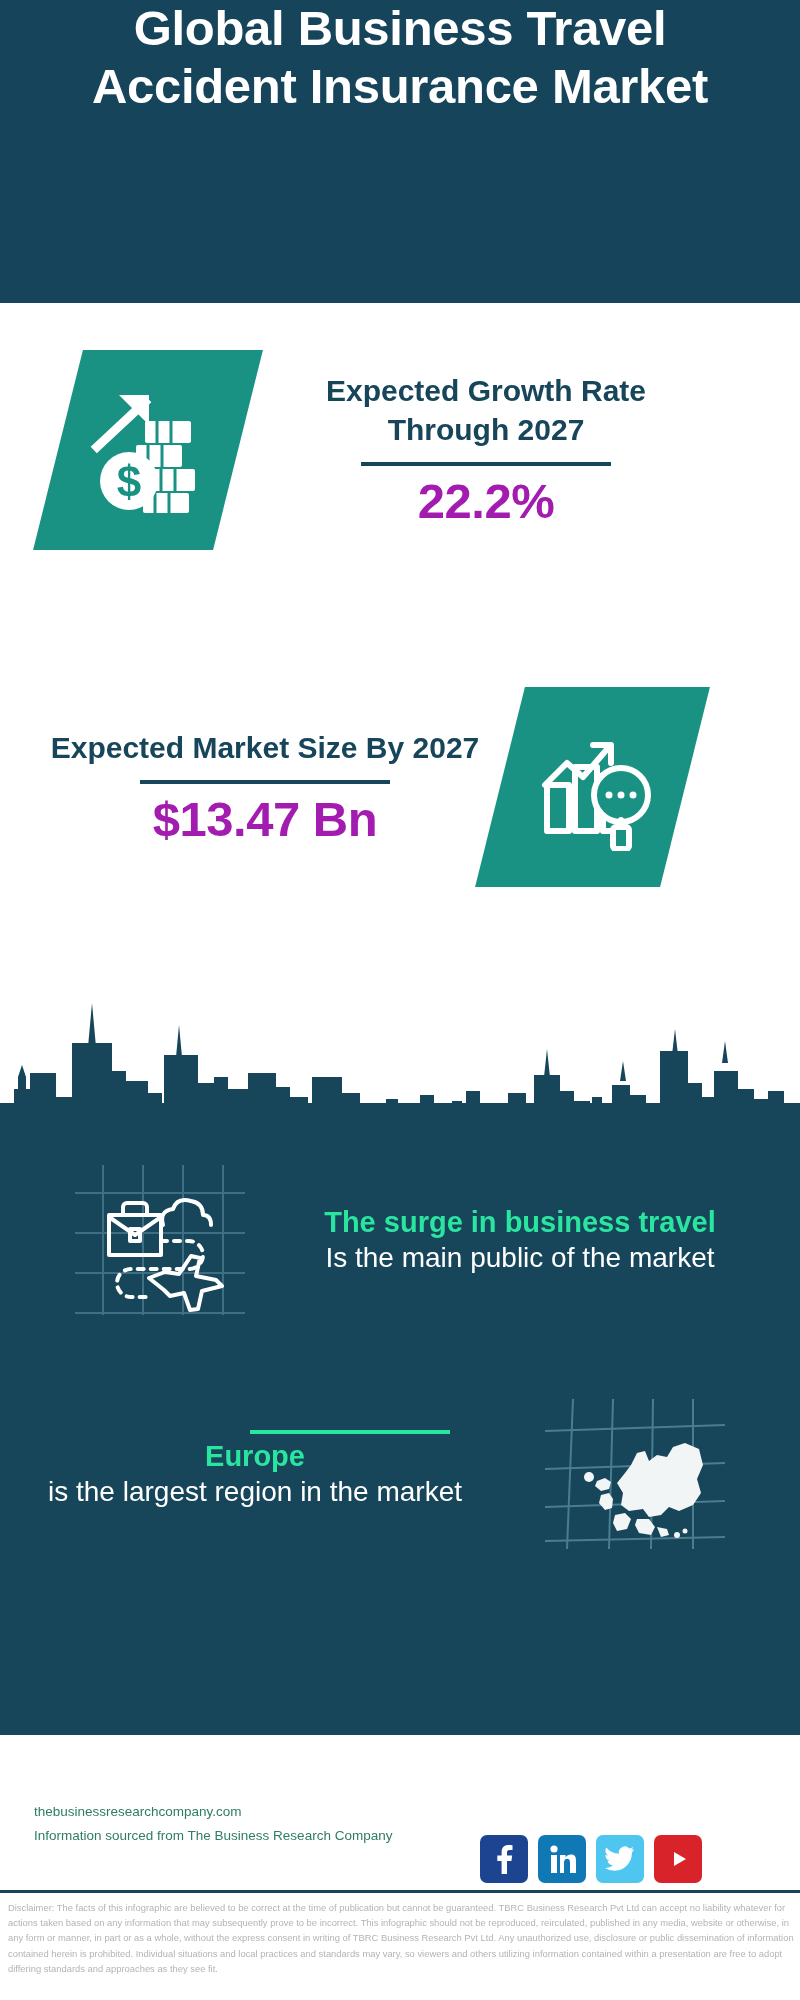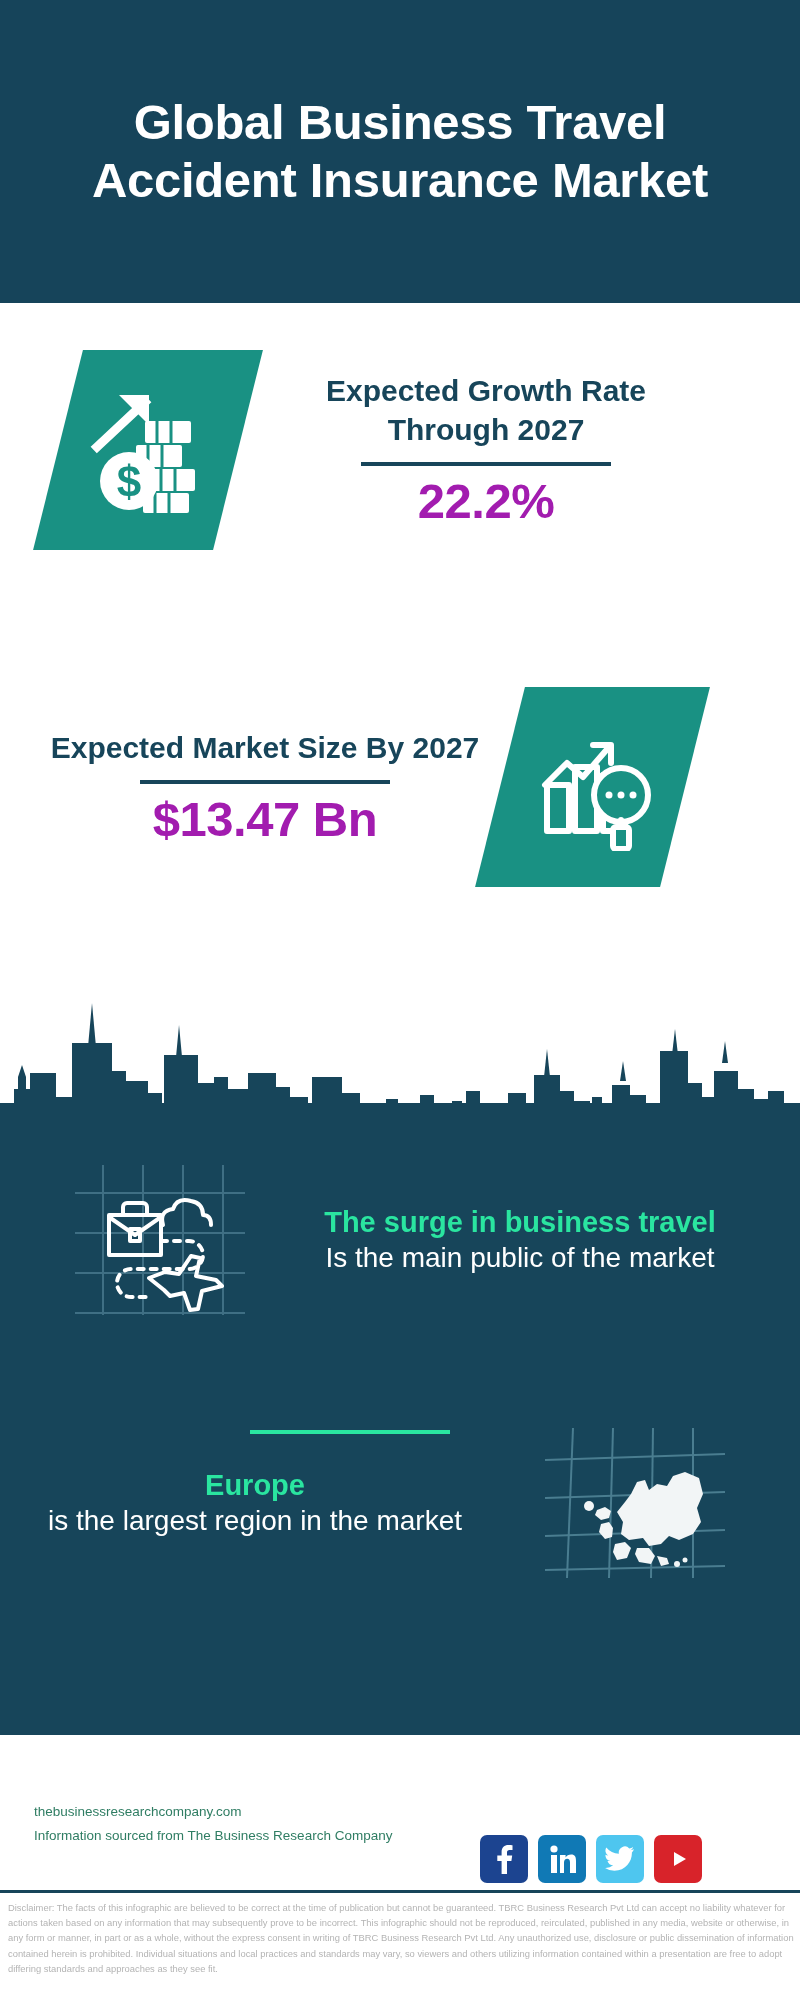--- a/index.html
+++ b/index.html
@@ -16,21 +16,20 @@
     overflow: hidden;
   }
 
   
   .header {
     position: absolute;
     left: 0; top: 0;
     width: 800px; height: 303px;
     background: #16445a;
     display: flex;
-    align-items: center;
     justify-content: center;
     padding: 0 56px;
   }
   .header-title {
     color: #ffffff;
     font-size: 49px;
     font-weight: bold;
     line-height: 1.18;
     text-align: center;
     letter-spacing: -0.3px;
@@ -301,21 +300,21 @@
       </svg>
     </div>
     <div class="panel-text" style="width:440px;">
       <div class="panel-head">The surge in business travel</div>
       <div class="panel-sub">Is the main public of the market</div>
     </div>
   </div>
 
   <div class="panel-divider" style="left:250px; top:1430px; width:200px;"></div>
 
-  <div class="panel-block" style="left:0; top:1428px; width:800px;">
+  <div class="panel-block" style="left:0; top:1399px; width:800px;">
     <div class="panel-text" style="width:470px; margin-left:20px;">
       <div class="panel-head">Europe</div>
       <div class="panel-sub">is the largest region in the market</div>
     </div>
     <div style="width:210px; display:flex; justify-content:center;">
       <svg width="180" height="150" viewBox="0 0 180 150">
         <g stroke="#4a7d90" stroke-width="2" fill="none">
           <line x1="28" y1="0" x2="22" y2="150"></line>
             <line x1="68" y1="0" x2="64" y2="150"></line>
           <line x1="108" y1="0" x2="106" y2="150"></line>

